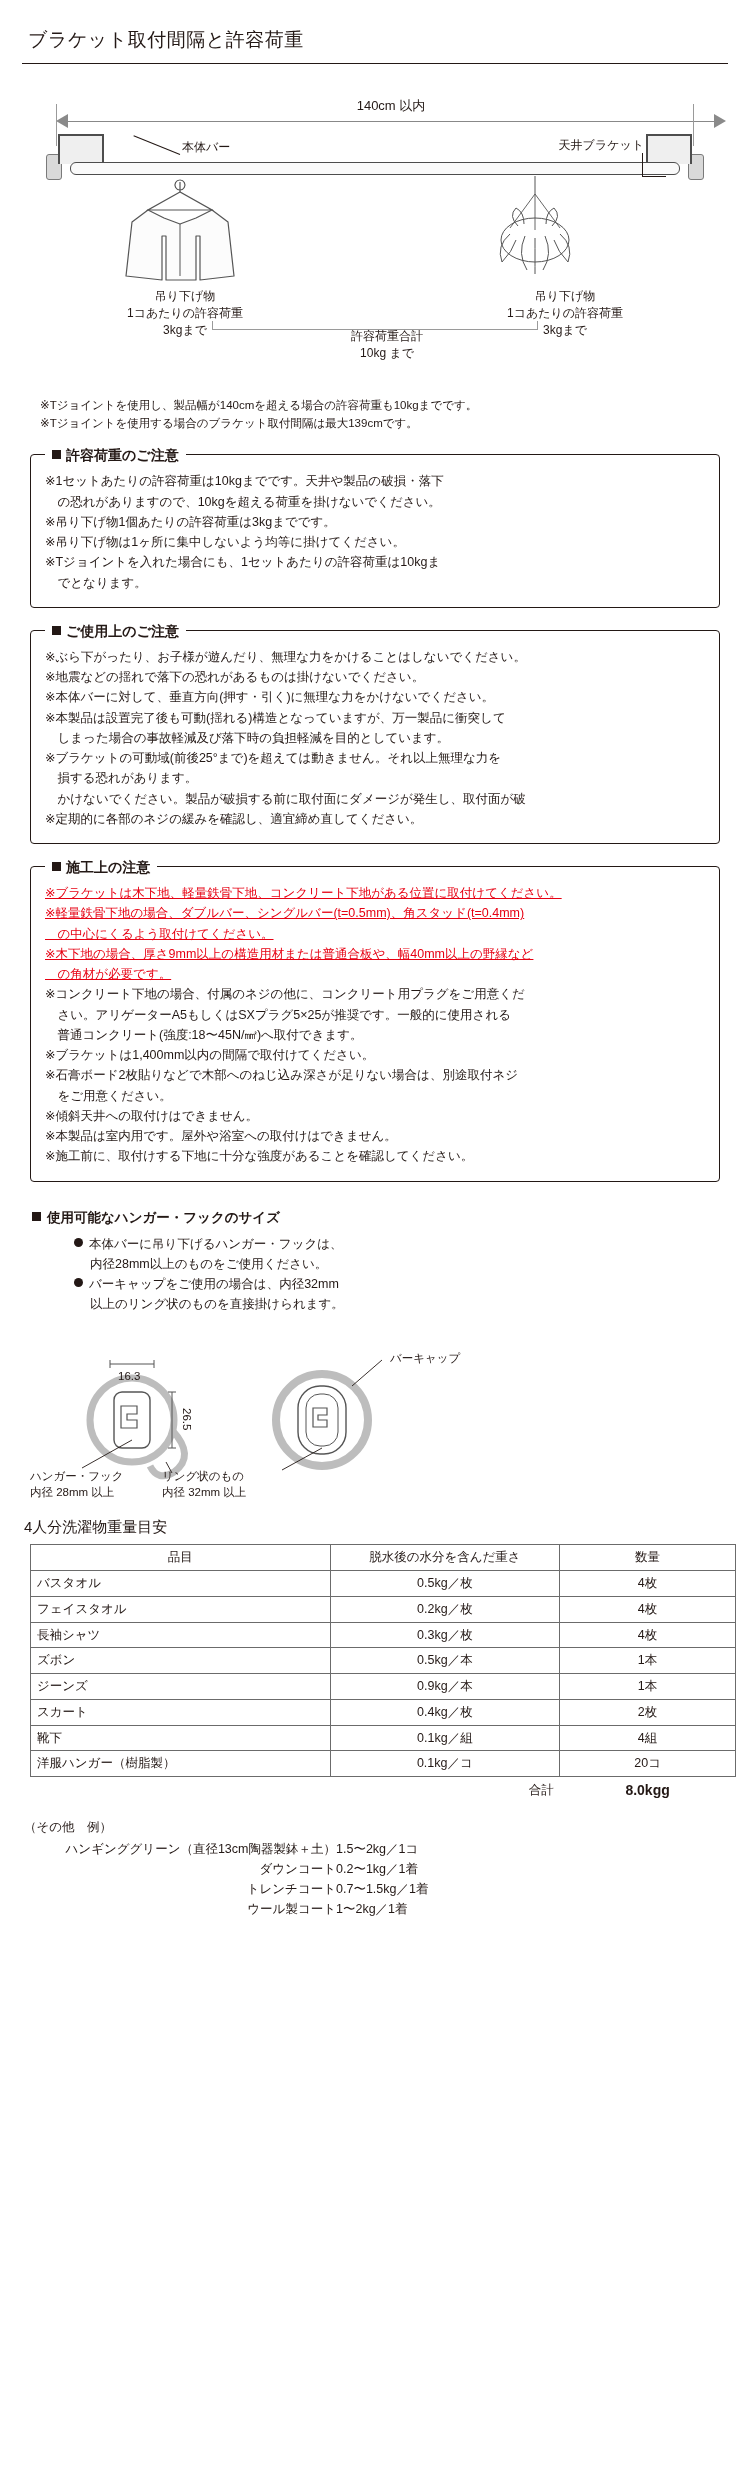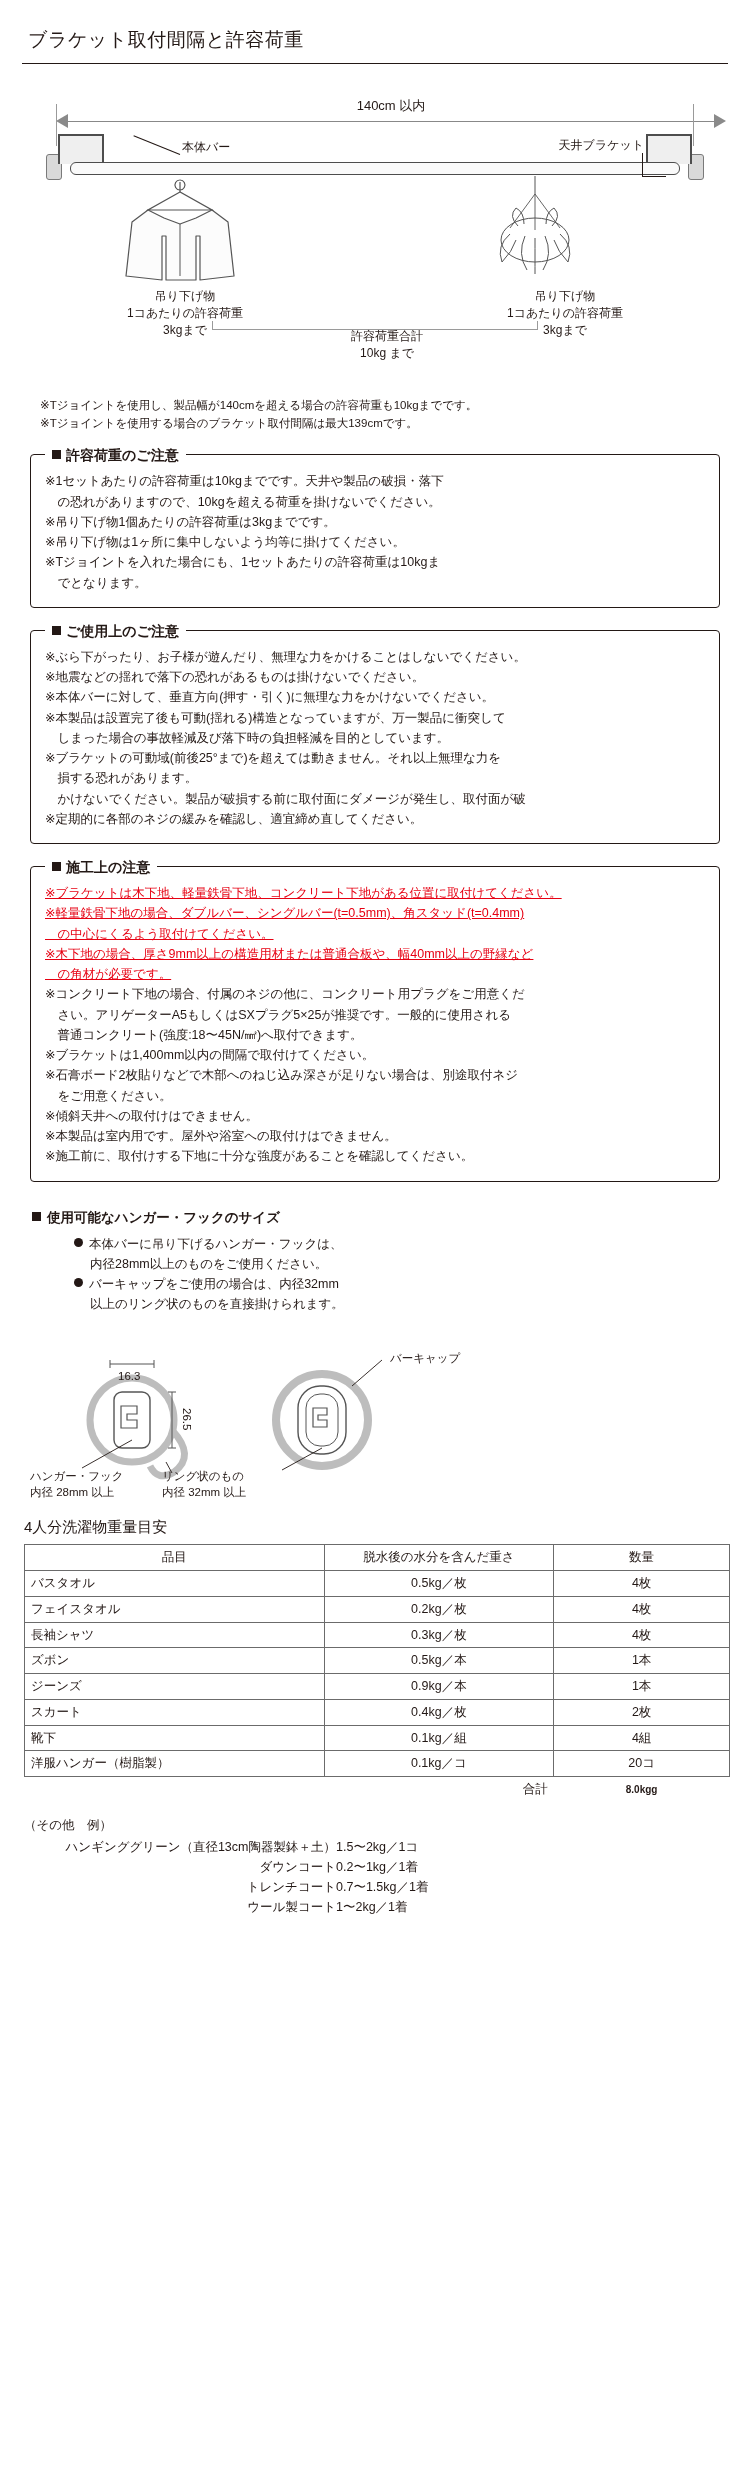--- a/index.html
+++ b/index.html
@@ -129,29 +129,29 @@
   .size-list li .dot { display:inline-block; width:9px; height:9px; border-radius:50%; background:#231815; margin-right:6px; vertical-align:1px;}
   .size-list li .indent { display:block; padding-left: 16px; }
 
   
   .cap-diagram { position:relative; height: 170px; margin: 14px 0 4px 0; }
   .cap-diagram .lbl { position:absolute; font-size: 11.5px; }
   .cap-diagram svg { position:absolute; left:0; top:0; }
 
   
   .table-title { font-size: 15px; margin: 18px 0 6px 2px; }
-  table { border-collapse: collapse; width: 706px; margin-left: 2px; font-size: 12.5px; }
+  table { border-collapse: collapse; width: 706px; margin-left: 8px; font-size: 12.5px; }
   th, td { border: 1px solid #6b6b6b; padding: 3px 6px; }
   thead th { text-align:center; background:#fff; font-weight: normal; }
   td.item { text-align:left; }
   td.weight { text-align:center; }
   td.qty { text-align:center; }
   tr.total td { border: none; }
   td.total-label { text-align:right; border:none; }
-  td.total-val { text-align:center; border:none; font-weight:bold; font-size: 10px; }
+  td.total-val { text-align:center; border:none; font-weight:bold; font-size: 14px; }
 
   .other-head { margin: 14px 0 2px 2px; font-size: 12.5px; }
   .other-list { margin-left: 14px; }
   .other-row { display:flex; font-size: 12.5px; line-height: 1.6; text-align: right; }
   .other-row .nm { width: 300px; }
   .other-row .vl { }
 
   .col-w1 { width: 300px; }
   .col-w2 { width: 230px; }
   .col-w3 { width: 176px; }

